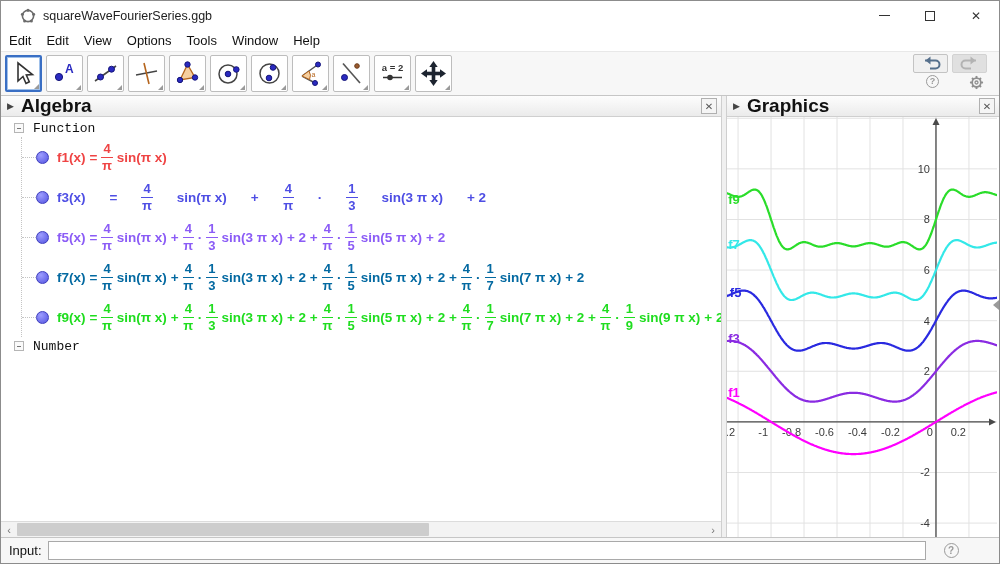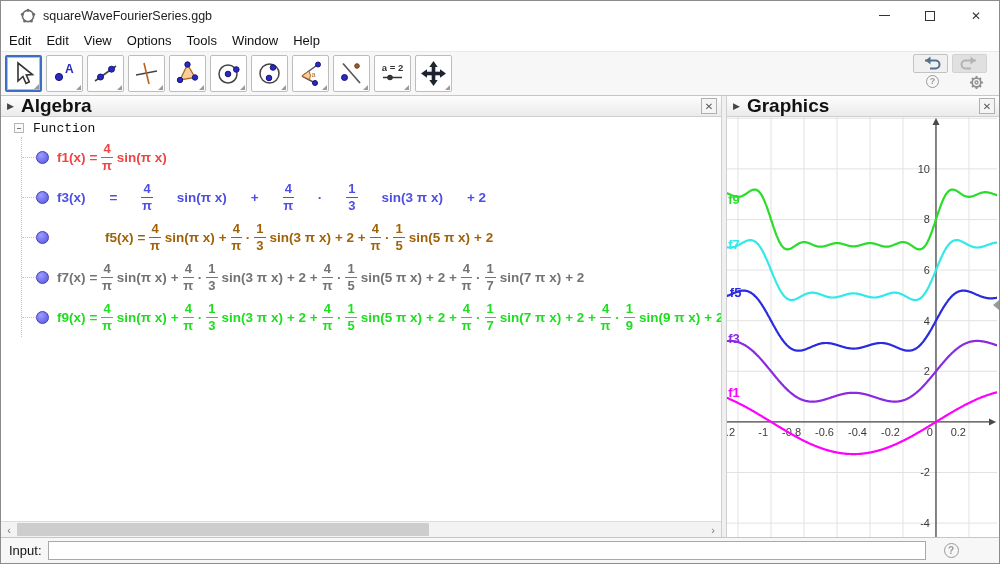--- a/index.html
+++ b/index.html
@@ -292,21 +292,21 @@
                   <span class="num">1</span>
                   <span class="den">3</span>
                 </span>
                 <span class="tok">sin(3 π x)</span>
                 <span class="tok">+ 2</span>
               </span>
             </div>
             <div class="alg-row">
               <span class="tree-dash"></span>
               <span class="marble"></span>
-              <span class="formula" style="color: #a16207; margin-left: 48px;">
+              <span class="formula" style="color: #8b5cf6;">
                 <span class="tok">f5(x)</span>
                 <span class="tok">=</span>
                 <span class="frac">
                   <span class="num">4</span>
                   <span class="den">π</span>
                 </span>
                 <span class="tok">sin(π x)</span>
                 <span class="tok">+</span>
                 <span class="frac">
                   <span class="num">4</span>
@@ -328,21 +328,21 @@
                   <span class="num">1</span>
                   <span class="den">5</span>
                 </span>
                 <span class="tok">sin(5 π x)</span>
                 <span class="tok">+ 2</span>
               </span>
             </div>
             <div class="alg-row">
               <span class="tree-dash"></span>
               <span class="marble"></span>
-              <span class="formula" style="color: #737373;">
+              <span class="formula" style="color: #0369a1;">
                 <span class="tok">f7(x)</span>
                 <span class="tok">=</span>
                 <span class="frac">
                   <span class="num">4</span>
                   <span class="den">π</span>
                 </span>
                 <span class="tok">sin(π x)</span>
                 <span class="tok">+</span>
                 <span class="frac">
                   <span class="num">4</span>
@@ -430,20 +430,24 @@
                 </span>
                 <span class="tok">·</span>
                 <span class="frac">
                   <span class="num">1</span>
                   <span class="den">9</span>
                 </span>
                 <span class="tok">sin(9 π x)</span>
                 <span class="tok">+ 2</span>
               </span>
             </div>
+          </div>
+          <div class="alg-section-label">
+            <span class="minus-box"></span>
+            <span class="sec-label">Number</span>
           </div>
         </div>
       <div class="hscrollbar">
         <span class="sb-arrow">‹</span>
         <div class="sb-track">
             <div class="sb-thumb"></div>
           </div>
         <span class="sb-arrow">›</span>
       </div>
     </div>

